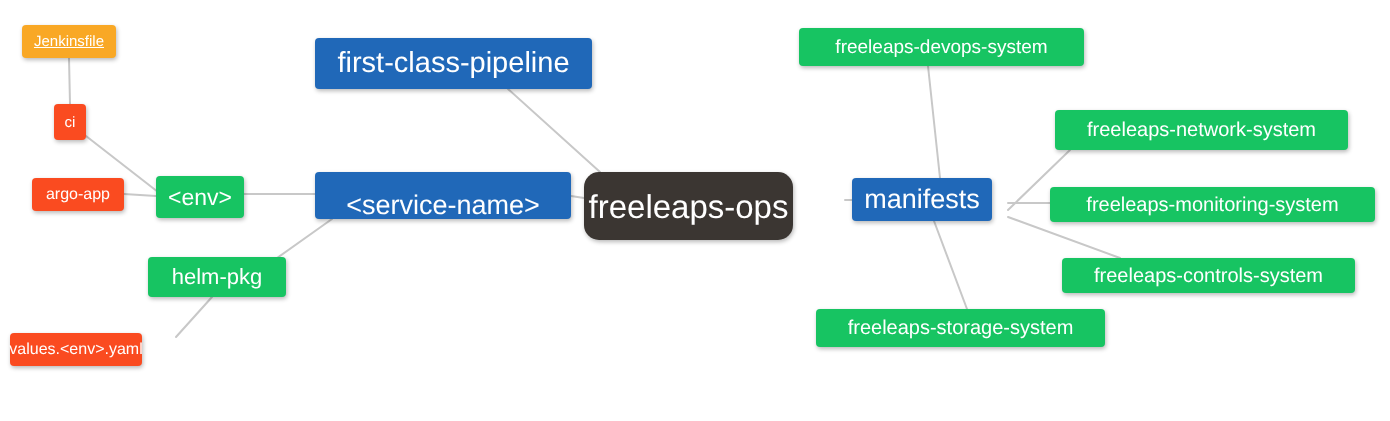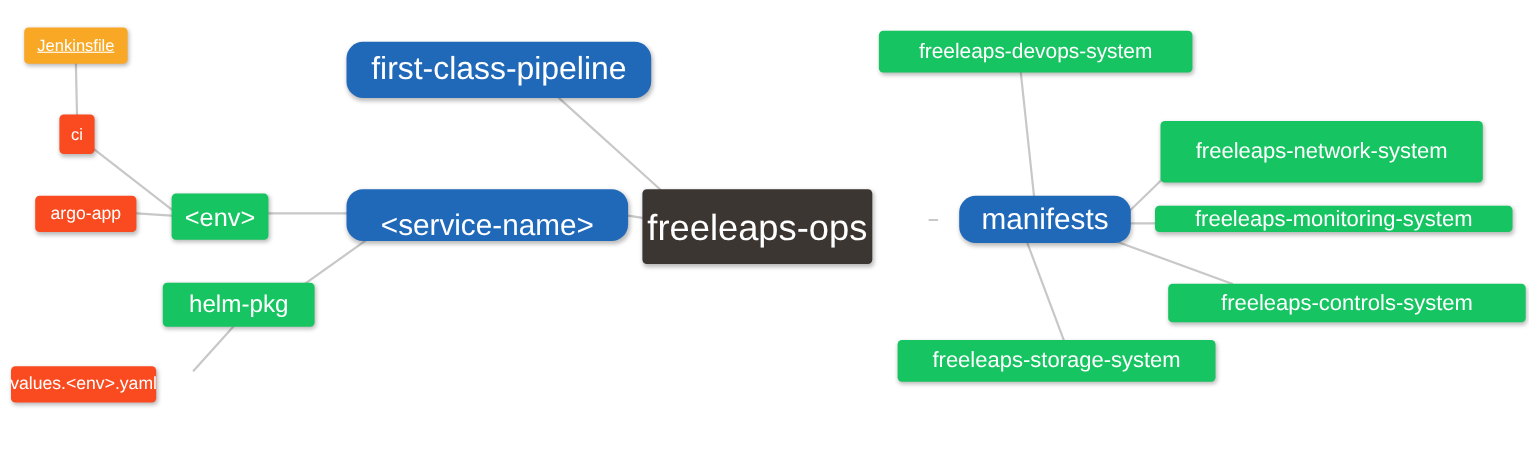--- a/index.html
+++ b/index.html
@@ -37,21 +37,21 @@
     text-rendering: geometricPrecision;
     -webkit-font-smoothing: antialiased;
   }
   .node span {
     display: block;
   }
   
   .c-orange { background: #f9a825; }
   .c-red    { background: #fa4b20; }
   .c-green  { background: #17c462; }
-  .c-blue   { background: #2068b8; border-radius: 15px; }
+  .c-blue   { background: #2068b8; }
   .c-dark   { background: #3b3632; }
 </style>
 </head>
 <body>
 
 <div id="canvas">
   <svg id="edges" viewBox="0 0 1390 421" xmlns="http://www.w3.org/2000/svg">
       <line x1="69" y1="58" x2="70" y2="104" stroke="#c8c8c8" stroke-width="2" stroke-linecap="round"></line>
       <line x1="86" y1="136" x2="158" y2="192" stroke="#c8c8c8" stroke-width="2" stroke-linecap="round"></line>
       <line x1="124" y1="194" x2="156" y2="196" stroke="#c8c8c8" stroke-width="2" stroke-linecap="round"></line>
@@ -85,35 +85,35 @@
       </div>
       <div class="node c-red" style="left: 10px; top: 333px; width: 132px; height: 33px; font-size: 16px;">
         <span>values.&lt;env&gt;.yaml</span>
       </div>
       <div class="node c-blue" style="left: 315px; top: 38px; width: 277px; height: 51px; font-size: 29px;">
         <span>first-class-pipeline</span>
       </div>
       <div class="node c-blue" style="left: 315px; top: 172px; width: 256px; height: 47px; font-size: 27px; align-items: flex-end;">
         <span>&lt;service-name&gt;</span>
       </div>
-      <div class="node c-dark" style="left: 584px; top: 172px; width: 209px; height: 68px; font-size: 33px;">
+      <div class="node c-dark" style="left: 584px; top: 172px; width: 209px; height: 68px; font-size: 33px; border-radius: 15px;">
         <span>freeleaps-ops</span>
       </div>
-      <div class="node c-blue" style="left: 852px; top: 178px; width: 156px; height: 43px; font-size: 27px; margin-left: 20px;">
+      <div class="node c-blue" style="left: 852px; top: 178px; width: 140px; height: 43px; font-size: 27px;">
         <span>manifests</span>
       </div>
       <div class="node c-green" style="left: 799px; top: 28px; width: 285px; height: 38px; font-size: 19px;">
         <span>freeleaps-devops-system</span>
       </div>
-      <div class="node c-green" style="left: 1055px; top: 110px; width: 293px; height: 56px; font-size: 20px; text-align: center;">
+      <div class="node c-green" style="left: 1055px; top: 110px; width: 293px; height: 40px; font-size: 20px; text-align: center;">
         <span>freeleaps-network-system</span>
       </div>
-      <div class="node c-green" style="left: 1050px; top: 187px; width: 325px; height: 24px; font-size: 20px;">
+      <div class="node c-green" style="left: 1050px; top: 187px; width: 325px; height: 35px; font-size: 20px;">
         <span>freeleaps-monitoring-system</span>
       </div>
-      <div class="node c-green" style="left: 1062px; top: 258px; width: 325px; height: 35px; font-size: 20px;">
+      <div class="node c-green" style="left: 1062px; top: 258px; width: 293px; height: 35px; font-size: 20px;">
         <span>freeleaps-controls-system</span>
       </div>
       <div class="node c-green" style="left: 816px; top: 309px; width: 289px; height: 38px; font-size: 20px;">
         <span>freeleaps-storage-system</span>
       </div>
     </div>
 </div>
 
 </body></html>

